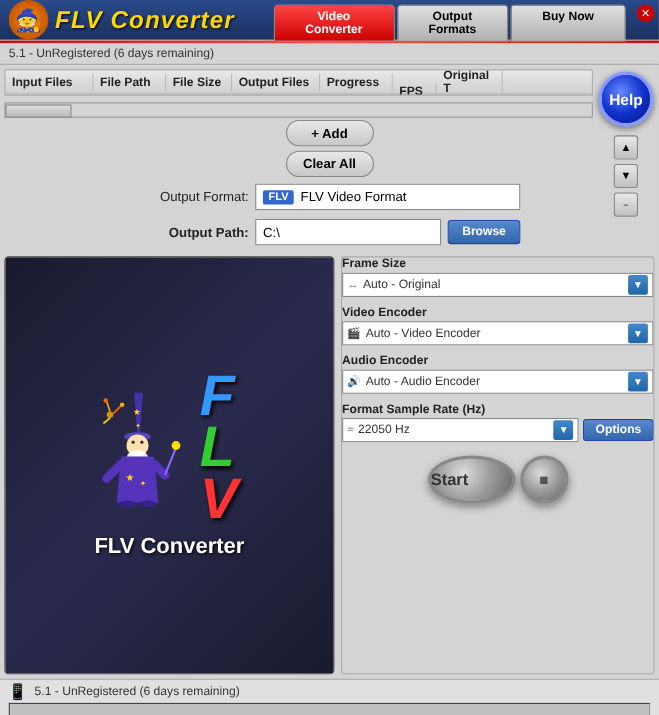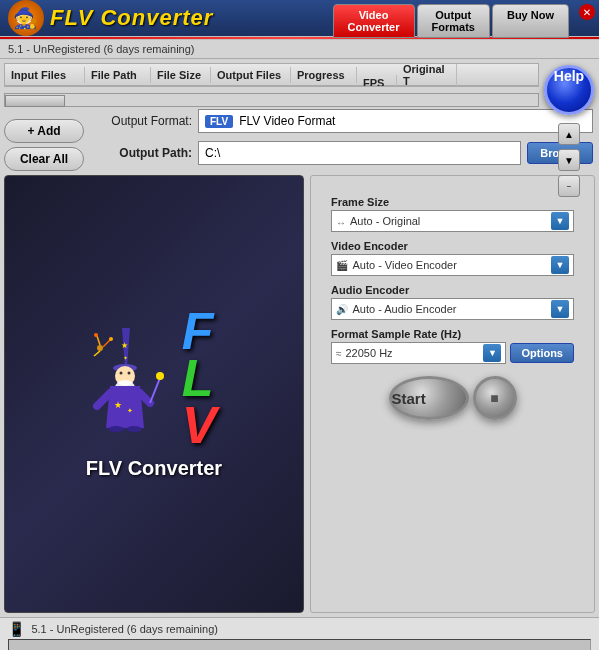--- a/index.html
+++ b/index.html
@@ -45,21 +45,21 @@
       letter-spacing: 1px;
     }
     .title-nav {
       display: flex;
       gap: 2px;
       position: absolute;
       right: 30px;
       top: 4px;
     }
     .nav-btn {
-      padding: 4px 14px;
+      padding: 4px 28px;
       background: linear-gradient(to bottom, #e0e0e0, #b0b0b0);
       border: 1px solid #888;
       border-radius: 4px 4px 0 0;
       cursor: pointer;
       font-size: 11px;
       font-weight: bold;
       text-align: center;
       min-width: 70px;
     }
     .nav-btn.active {
@@ -155,20 +155,21 @@
       background: linear-gradient(to bottom, #e0e0e0, #b8b8b8);
       border: 1px solid #888;
     }
     .help-btn {
       width: 50px;
       height: 50px;
       background: radial-gradient(circle at 40% 35%, #6688ff, #1133cc, #001188);
       border-radius: 50%;
       border: 3px solid #8899ff;
       display: flex;
+      align-items: center;
       justify-content: center;
       color: white;
       font-size: 16px;
       font-weight: bold;
       cursor: pointer;
       box-shadow: 0 2px 6px rgba(0,0,0,0.5);
       margin-bottom: 4px;
     }
     .nav-arrow {
       width: 22px;
@@ -322,21 +323,21 @@
 
     
     .settings-panel {
       flex: 1;
       display: flex;
       flex-direction: column;
       gap: 4px;
       background: #d4d4d4;
       border: 1px solid #aaa;
       border-radius: 3px;
-      padding: 20px;
+      padding: 0;
     }
     .setting-group-label {
       font-weight: bold;
       font-size: 11px;
       color: #222;
       margin-bottom: 2px;
     }
     .setting-dropdown {
       display: flex;
       align-items: center;
@@ -510,21 +511,21 @@
         <div class="nav-arrow">▲</div>
         <div class="nav-arrow">▼</div>
         <div class="nav-arrow" style="font-size:8px;">−</div>
       </div>
     </div>
 
     <div class="scroll-area" style="margin-right:56px;">
       <div class="scroll-thumb"></div>
     </div>
 
-    <div style="display:flex; align-items:flex-end; gap:6px; margin-bottom:4px; flex-wrap:wrap;">
+    <div style="display:flex; align-items:center; gap:6px; margin-bottom:4px; flex-wrap:wrap;flex-direction:column;">
       <div style="display:flex; flex-direction:column; gap:4px; min-width:80px;">
         <button class="add-btn">+ Add</button>
         <button class="clear-btn">Clear All</button>
       </div>
       <div style="flex:1; display:flex; flex-direction:column; gap:4px;">
 
         <div class="format-row">
           <span class="format-label">Output Format:</span>
           <div class="format-select">
             <span class="flv-badge">FLV</span>

